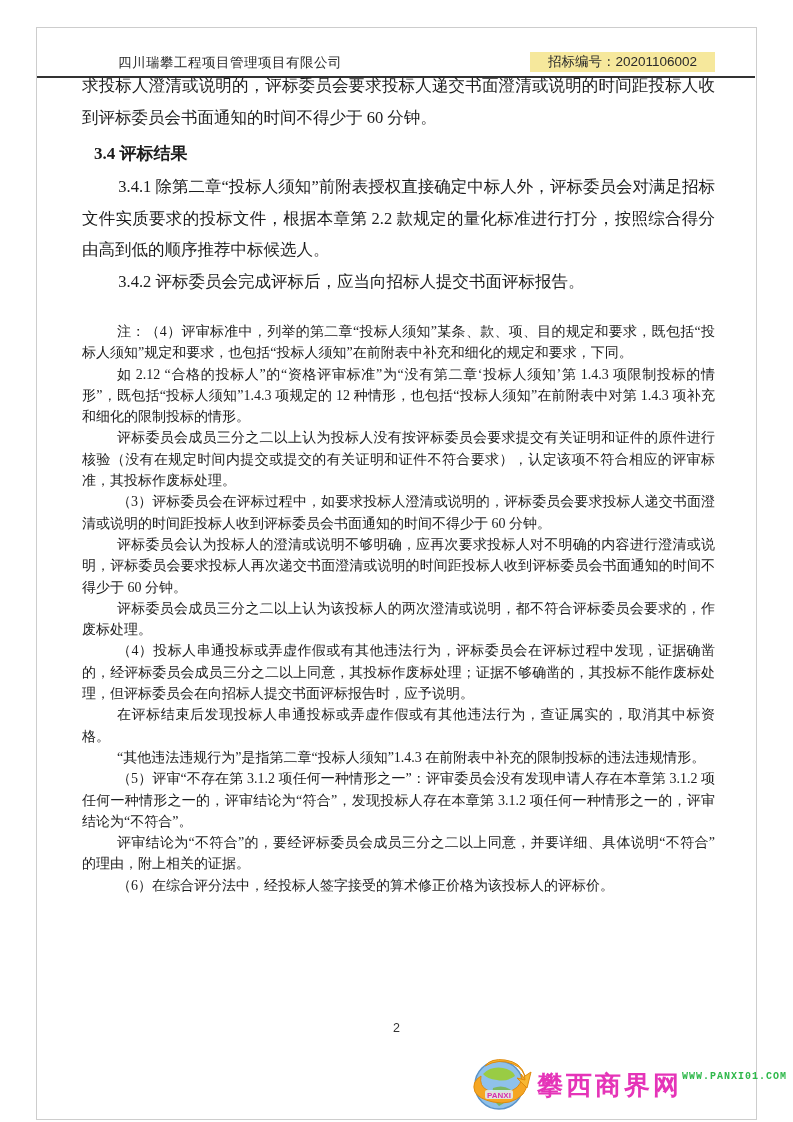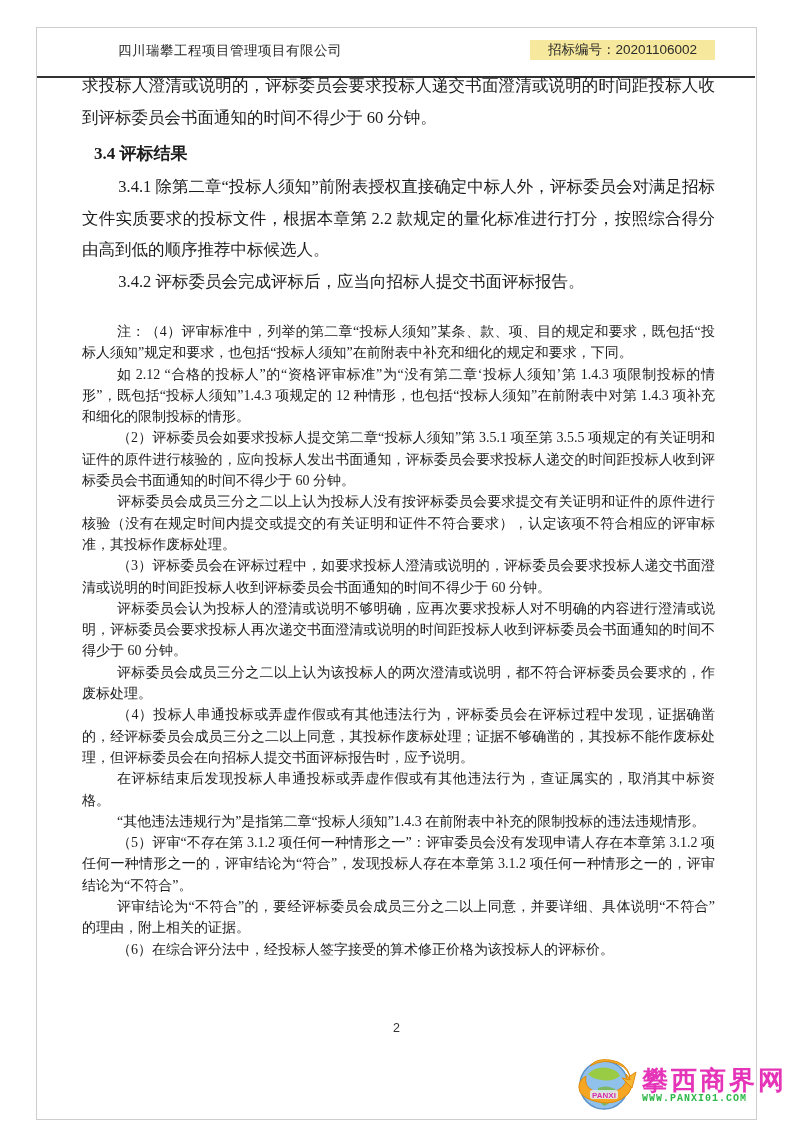--- a/index.html
+++ b/index.html
@@ -6,21 +6,21 @@
   .page {
     position:relative; width:793px; height:1122px; margin:0 auto;
     background:#ffffff; overflow:hidden;
     font-family:"Liberation Serif","DejaVu Serif",serif; color:#1c1c1c;
   }
   .scan-border {
     position:absolute; left:36px; top:27px; width:719px; height:1091px;
     border:1px solid #cdcdcd; pointer-events:none;
   }
   .doc-header {
-    position:absolute; top:40px; left:82px; width:633px;
+    position:absolute; top:52px; left:82px; width:633px;
     display:flex; justify-content:space-between; align-items:flex-end;
     font-family:"Liberation Sans","DejaVu Sans",sans-serif;
     font-size:13.5px; color:#2a2a2a;
   }
   .company { padding-left:36px; letter-spacing:0.5px; }
   .bid-number { background:#f6e89c; padding:1px 18px; }
   .header-rule {
     position:absolute; top:76px; left:37px; width:718px;
     border-top:2px solid #323232;
   }
@@ -37,21 +37,21 @@
   .spacer { height:24px; }
   .page-number {
     position:absolute; top:1021px; left:0; width:100%;
     text-align:center; font-size:12.5px; color:#333;
     font-family:"Liberation Sans","DejaVu Sans",sans-serif;
   }
   .watermark {
     position:absolute; right:6px; bottom:4px;
     display:flex; align-items:center; gap:2px;
   }
-  .wm-text { display:flex; flex-direction:column; align-items:flex-start; line-height:1.05; }
+  .wm-text { display:flex; flex-direction:row; align-items:flex-start; line-height:1.05; }
   .wm-name {
     font-family:"Liberation Sans","DejaVu Sans",sans-serif;
     font-weight:bold; font-size:26px; letter-spacing:3px; color:#e534b8;
   }
   .wm-url {
     font-family:"Liberation Mono","DejaVu Sans Mono",monospace;
     font-weight:bold; font-size:10px; letter-spacing:1px; color:#2eb84a;
   }
 </style>
 </head>
@@ -68,21 +68,20 @@
   <div class="header-rule"></div>
 
   <div class="content">
     <p class="para body">求投标人澄清或说明的，评标委员会要求投标人递交书面澄清或说明的时间距投标人收到评标委员会书面通知的时间不得少于 60 分钟。</p>
       <p class="para heading">3.4 评标结果</p>
       <p class="para body indent">3.4.1 除第二章“投标人须知”前附表授权直接确定中标人外，评标委员会对满足招标文件实质要求的投标文件，根据本章第 2.2 款规定的量化标准进行打分，按照综合得分由高到低的顺序推荐中标候选人。</p>
       <p class="para body indent">3.4.2 评标委员会完成评标后，应当向招标人提交书面评标报告。</p>
       <p class="para spacer"></p>
       <p class="para note indent">注：（4）评审标准中，列举的第二章“投标人须知”某条、款、项、目的规定和要求，既包括“投标人须知”规定和要求，也包括“投标人须知”在前附表中补充和细化的规定和要求，下同。</p>
       <p class="para note indent">如 2.12 “合格的投标人”的“资格评审标准”为“没有第二章‘投标人须知’第 1.4.3 项限制投标的情形”，既包括“投标人须知”1.4.3 项规定的 12 种情形，也包括“投标人须知”在前附表中对第 1.4.3 项补充和细化的限制投标的情形。</p>
-      <p class="para note indent">（2）评标委员会如要求投标人提交第二章“投标人须知”第 3.5.1 项至第 3.5.5 项规定的有关证明和证件的原件进行核验的，应向投标人发出书面通知，评标委员会要求投标人递交的时间距投标人收到评标委员会书面通知的时间不得少于 60 分钟。</p>
       <p class="para note indent">评标委员会成员三分之二以上认为投标人没有按评标委员会要求提交有关证明和证件的原件进行核验（没有在规定时间内提交或提交的有关证明和证件不符合要求），认定该项不符合相应的评审标准，其投标作废标处理。</p>
       <p class="para note indent">（3）评标委员会在评标过程中，如要求投标人澄清或说明的，评标委员会要求投标人递交书面澄清或说明的时间距投标人收到评标委员会书面通知的时间不得少于 60 分钟。</p>
       <p class="para note indent">评标委员会认为投标人的澄清或说明不够明确，应再次要求投标人对不明确的内容进行澄清或说明，评标委员会要求投标人再次递交书面澄清或说明的时间距投标人收到评标委员会书面通知的时间不得少于 60 分钟。</p>
       <p class="para note indent">评标委员会成员三分之二以上认为该投标人的两次澄清或说明，都不符合评标委员会要求的，作废标处理。</p>
       <p class="para note indent">（4）投标人串通投标或弄虚作假或有其他违法行为，评标委员会在评标过程中发现，证据确凿的，经评标委员会成员三分之二以上同意，其投标作废标处理；证据不够确凿的，其投标不能作废标处理，但评标委员会在向招标人提交书面评标报告时，应予说明。</p>
       <p class="para note indent">在评标结束后发现投标人串通投标或弄虚作假或有其他违法行为，查证属实的，取消其中标资格。</p>
       <p class="para note indent">“其他违法违规行为”是指第二章“投标人须知”1.4.3 在前附表中补充的限制投标的违法违规情形。</p>
       <p class="para note indent">（5）评审“不存在第 3.1.2 项任何一种情形之一”：评审委员会没有发现申请人存在本章第 3.1.2 项任何一种情形之一的，评审结论为“符合”，发现投标人存在本章第 3.1.2 项任何一种情形之一的，评审结论为“不符合”。</p>
       <p class="para note indent">评审结论为“不符合”的，要经评标委员会成员三分之二以上同意，并要详细、具体说明“不符合”的理由，附上相关的证据。</p>
       <p class="para note indent">（6）在综合评分法中，经投标人签字接受的算术修正价格为该投标人的评标价。</p>

